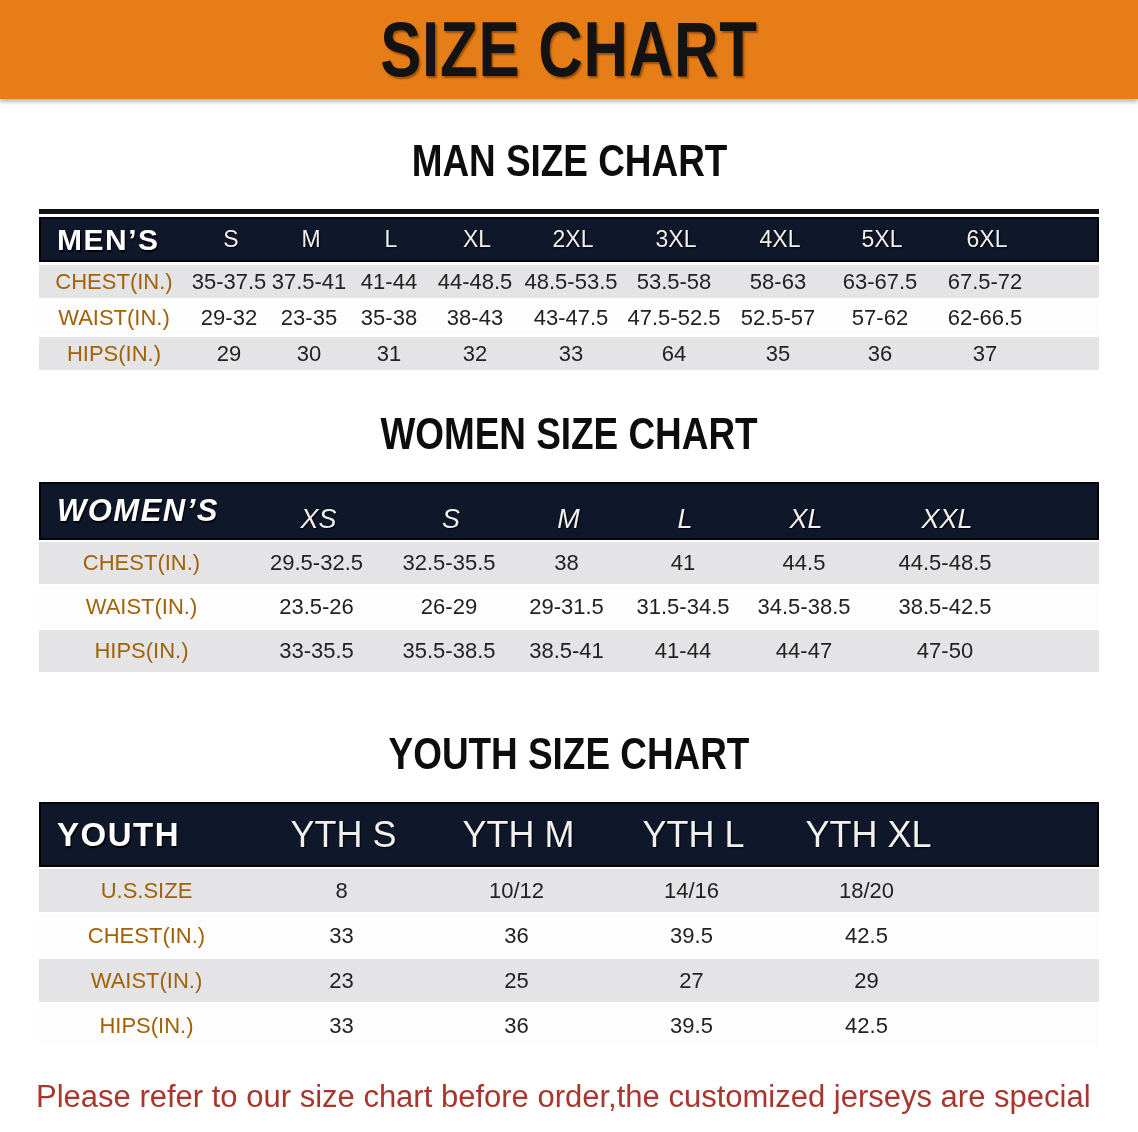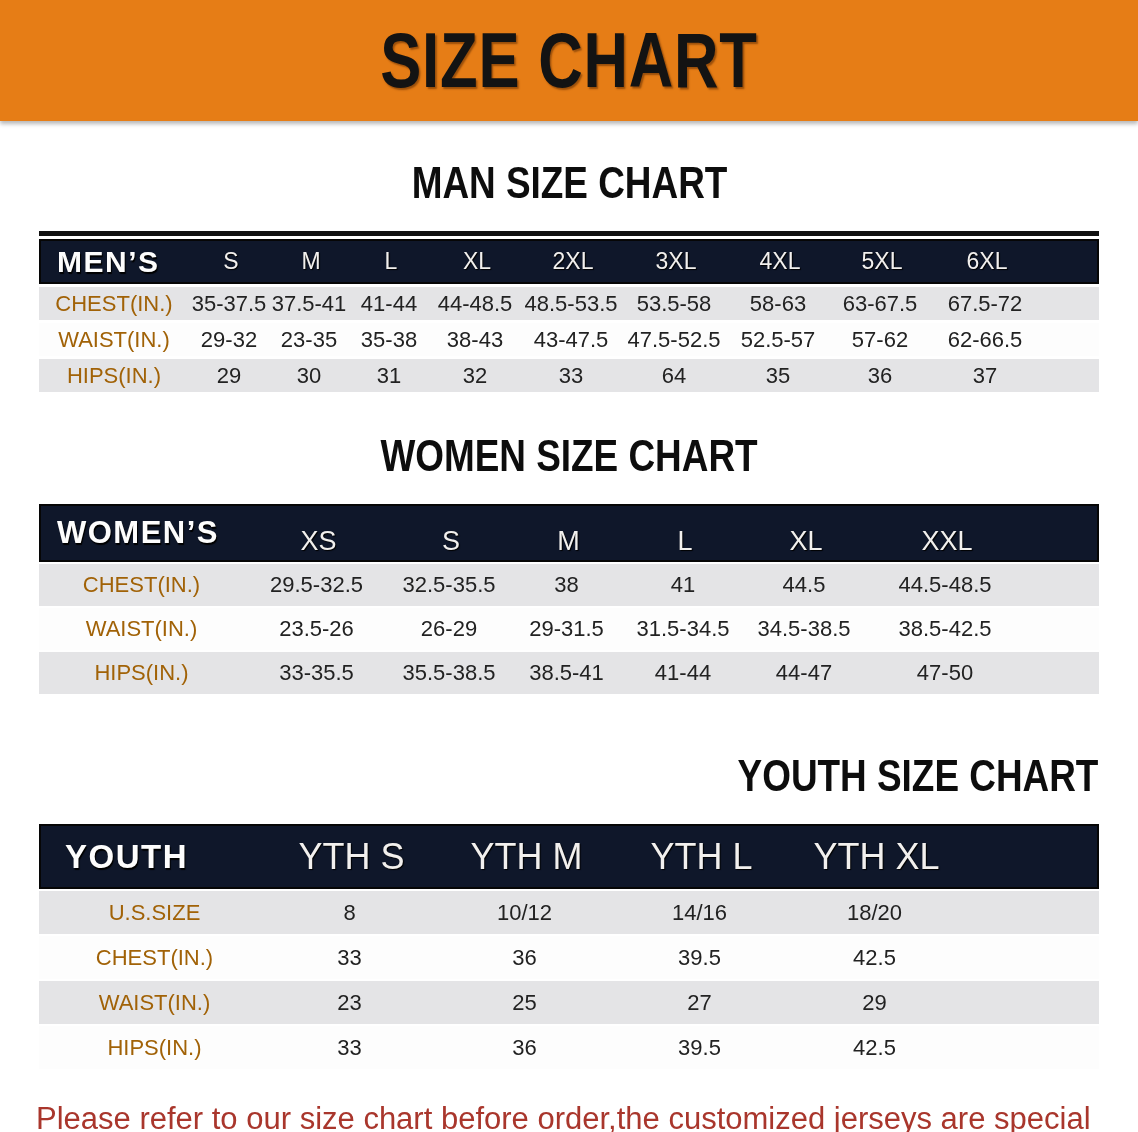--- a/index.html
+++ b/index.html
@@ -11,21 +11,21 @@
   body {
     width: 1138px;
     height: 1132px;
     overflow: hidden;
     position: relative;
   }
 
   
   .banner {
     width: 1138px;
-    height: 121px;
+    height: 99px;
     background: #e67d16;
     display: flex;
     align-items: center;
     justify-content: center;
     box-shadow: 0 3px 4px rgba(0,0,0,0.28);
   }
   .banner-title {
     display: inline-block;
     transform: scaleX(0.80);
     font-size: 77px;
@@ -35,21 +35,21 @@
     text-shadow: 2px 2px 2px rgba(90,40,0,0.55);
     white-space: nowrap;
   }
 
   
   .heading-wrap {
     text-align: center;
   }
   .heading-wrap.men   { margin-top: 36px; text-align: center; }
   .heading-wrap.women { margin-top: 38px; }
-  .heading-wrap.youth { margin-top: 56px; text-align: right; }
+  .heading-wrap.youth { margin-top: 56px; }
   .sec-heading {
     display: inline-block;
     margin: 0;
     transform: scaleX(0.82);
     font-size: 45px;
     font-weight: 700;
     color: #0d0d0d;
     letter-spacing: 0px;
     white-space: nowrap;
   }
@@ -63,30 +63,30 @@
     height: 5px;
     background: #111111;
     margin-bottom: 3px;
   }
   .trow {
     display: grid;
     align-items: center;
   }
   .grid-men   { grid-template-columns: 150px 80px 80px 80px 92px 100px 106px 102px 102px 108px 60px; }
   .grid-women { grid-template-columns: 205px 145px 120px 115px 118px 124px 158px 75px; }
-  .grid-youth { grid-template-columns: 215px 175px 175px 175px 175px 145px; padding-left: 8px; }
+  .grid-youth { grid-template-columns: 215px 175px 175px 175px 175px 145px; }
 
   .thead {
     background: #0f172a;
     color: #ffffff;
     border: 2px solid #060606;
     box-sizing: border-box;
   }
   .head-men   { height: 45px; }
-  .head-women { height: 58px; }
+  .head-women { height: 58px; font-style: italic; }
   .head-youth { height: 65px; }
 
   .cell { display: block; }
   .corner {
     font-weight: 700;
     text-align: left;
     padding-left: 16px;
     letter-spacing: 1.5px;
     color: #fdfdfd;
     text-shadow: 1px 2px 1px #000;

